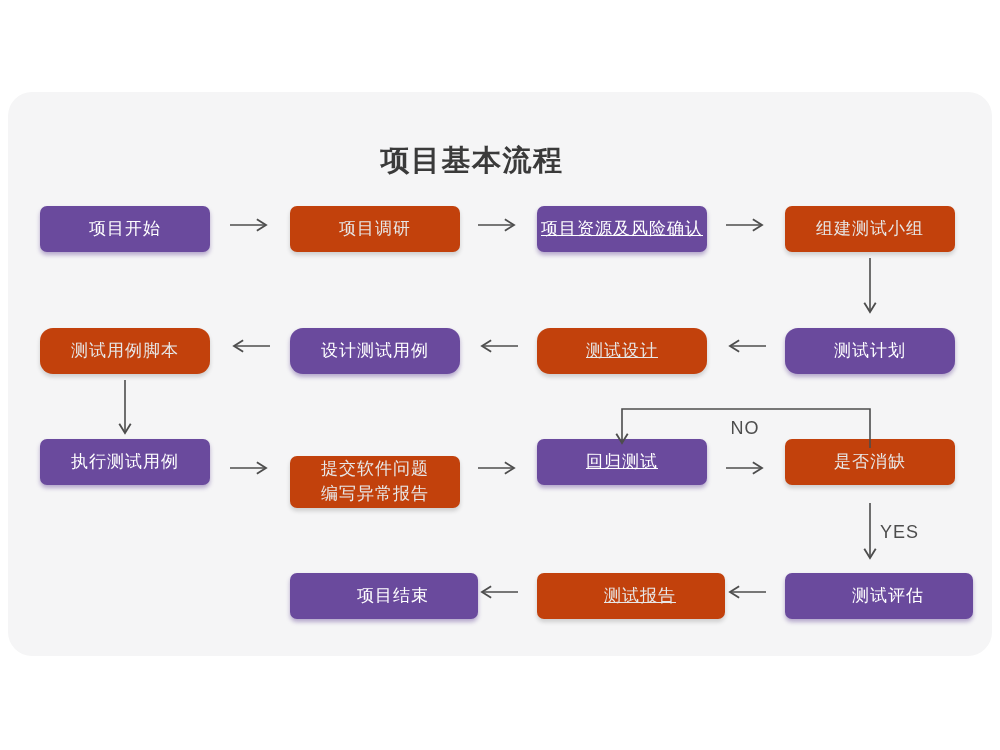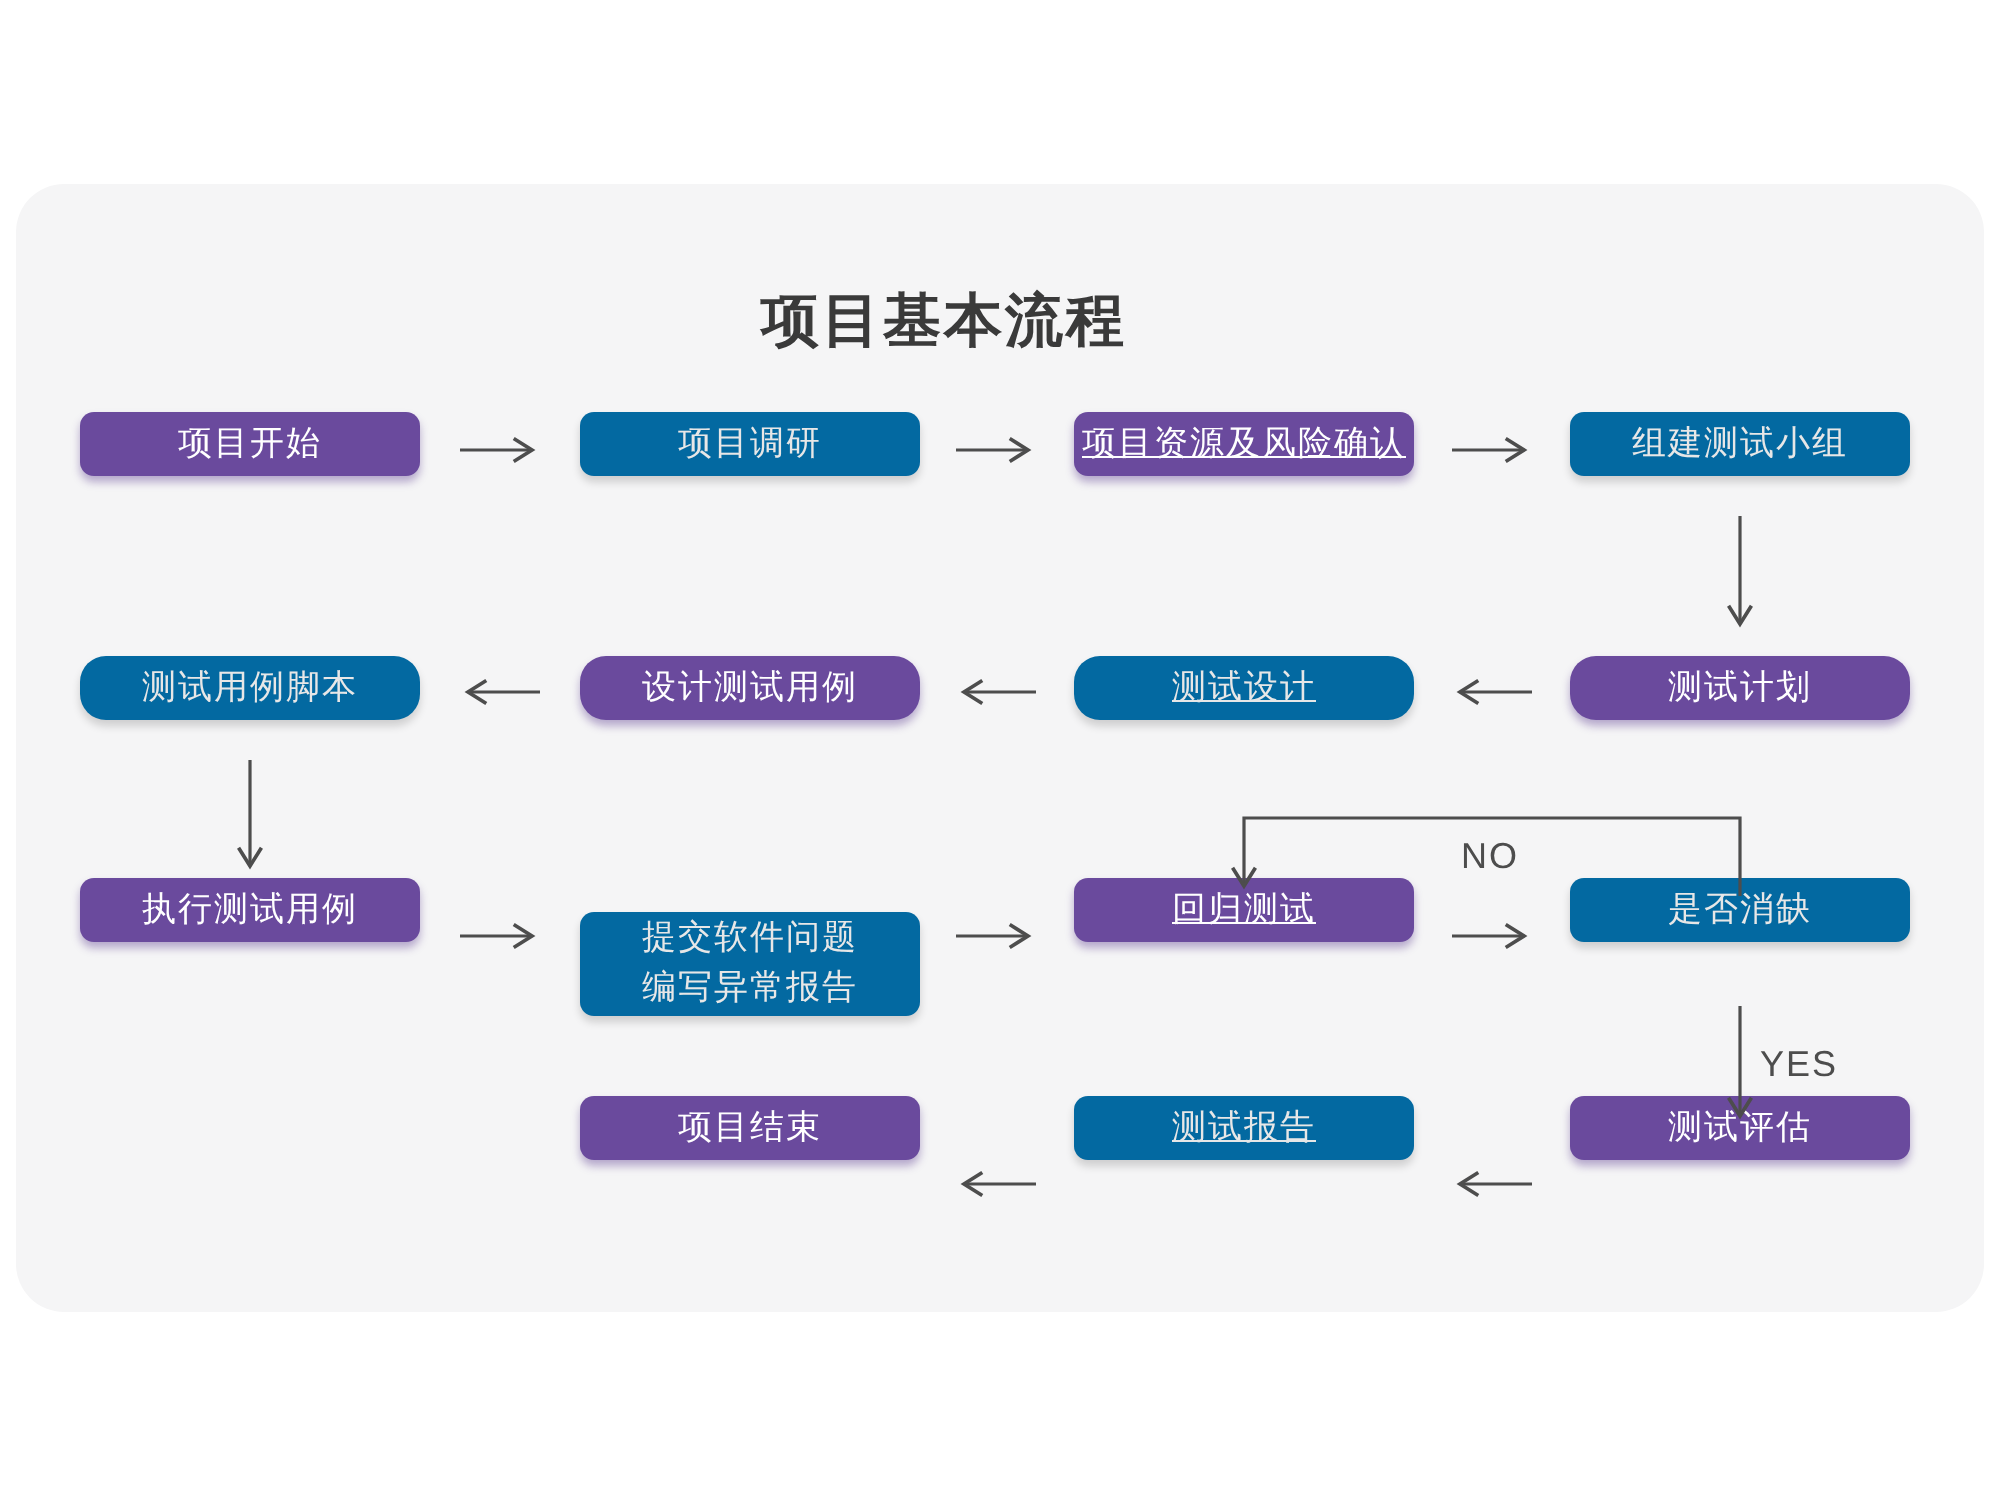--- a/index.html
+++ b/index.html
@@ -11,36 +11,36 @@
   .card{
     position:absolute;left:8px;top:92px;width:984px;height:564px;
     background:#f5f5f6;border-radius:24px;
   }
   .title{
     position:absolute;left:0;top:141px;width:944px;
     text-align:center;font-size:29px;font-weight:600;
     color:#3a3a3a;letter-spacing:1.5px;
   }
   .node{
-    position:absolute;width:170px;height:32px;border-radius:7px;
+    position:absolute;width:170px;height:46px;border-radius:7px;
     display:flex;align-items:center;justify-content:center;
     font-size:17px;letter-spacing:1px;text-align:center;
     white-space:pre-line;line-height:1.45;
   }
   .node.purple{
     background:#6a4a9d;color:#ffffff;
     box-shadow:0 3px 4px rgba(84,52,140,0.40);
   }
   .node.gray{
-    background:#0369a1;color:#e7e7e7;
+    background:#c2410c;color:#e7e7e7;
     box-shadow:0 3px 4px rgba(0,0,0,0.16);
   }
   .node.tall{height:52px;}
   .col1{left:40px;} .col2{left:290px;} .col3{left:537px;text-decoration:underline;} .col4{left:785px;}
-  .row1{top:206px;} .row2{top:328px;border-radius:13px;} .row3{top:439px;} .row3t{top:456px;} .row4{top:548px;}
+  .row1{top:206px;} .row2{top:328px;border-radius:13px;} .row3{top:439px;} .row3t{top:456px;} .row4{top:573px;padding-left:18px;}
   svg.arrows{position:absolute;left:0;top:0;pointer-events:none;}
   svg.arrows path, svg.arrows line, svg.arrows polyline{
     stroke:#4d4d4d;stroke-width:1.6;fill:none;
   }
   svg.arrows text{
     fill:#4d4d4d;font-size:18px;letter-spacing:1px;
     font-family:"Liberation Sans","DejaVu Sans",sans-serif;
   }
 </style>
 </head>

